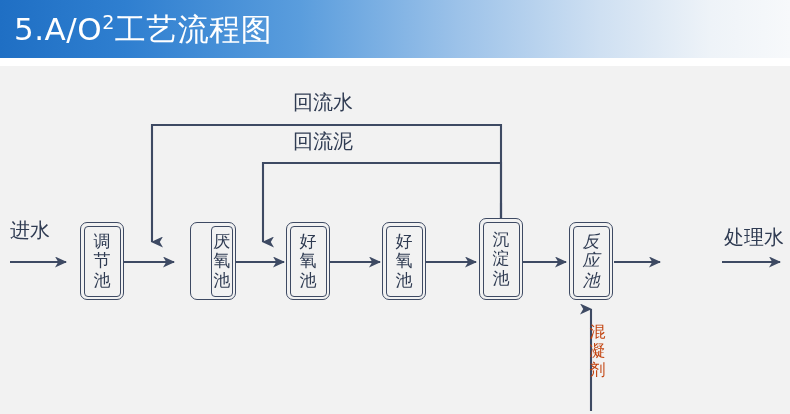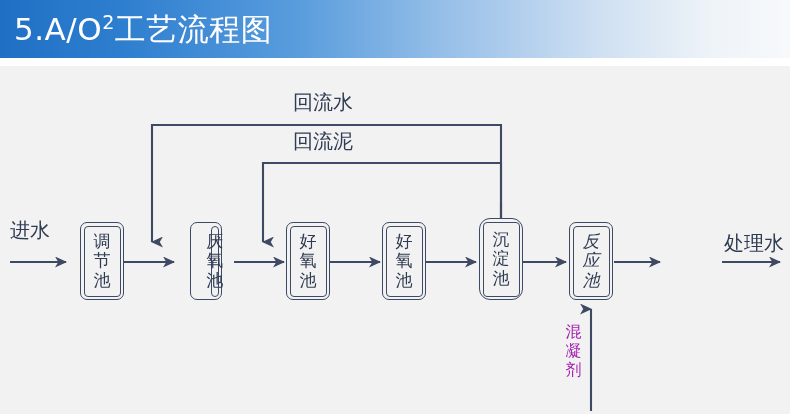--- a/index.html
+++ b/index.html
@@ -114,25 +114,26 @@
     font-size: 20px;
     line-height: 19px;
     color: #2f3b52;
     white-space: nowrap;
     font-family: "DejaVu Sans", "Liberation Sans", sans-serif;
   }
   .lbl-v {
     position: absolute;
     font-size: 16px;
     line-height: 19px;
-    color: #a21caf;
+    color: #c2410c;
     width: 17px;
     word-break: break-all;
     text-align: center;
     font-family: Liberation Serif, serif;
+    margin-left: 24px;
   }
 </style>
 </head>
 <body>
 
 <div id="root">
 
   <div class="banner">
     <div class="banner-title"><span>5.A/O</span><sup>2</sup><span>工艺流程图</span></div>
   </div>
@@ -180,54 +181,54 @@
         <line x1="591" y1="345" x2="591" y2="243" marker-end="url(#arrU)"></line>
       </g>
     </svg>
 
     <div class="box" style="left:80px;  top:156px; width:44px; height:78px;">
       <div class="box-inner">
         <span class="box-label">调节池</span>
       </div>
     </div>
 
-    <div class="box" style="left:190px; top:156px; width:32px; height:78px;padding-left:20px;">
+    <div class="box" style="left:190px; top:156px; width:46px; height:78px;padding-left:20px;">
       <div class="box-inner">
         <span class="box-label">厌氧池</span>
       </div>
     </div>
 
     <div class="box" style="left:286px; top:156px; width:44px; height:78px;">
       <div class="box-inner">
         <span class="box-label">好氧池</span>
       </div>
     </div>
 
     <div class="box" style="left:382px; top:156px; width:44px; height:78px;">
       <div class="box-inner">
         <span class="box-label">好氧池</span>
       </div>
     </div>
 
-    <div class="box" style="left:479px; top:152px; width:44px; height:82px;border-radius:11px;">
+    <div class="box" style="left:479px; top:152px; width:44px; height:82px;">
       <div class="box-inner">
         <span class="box-label">沉淀池</span>
       </div>
     </div>
 
     <div class="box" style="left:569px; top:156px; width:44px; height:78px;font-style:italic;">
       <div class="box-inner">
         <span class="box-label">反应池</span>
       </div>
     </div>
 
 
     <div class="lbl" style="left:10px; top:155px;">进水</div>
 
-    <div class="lbl" style="left:724px; top:168px;">处理水</div>
+    <div class="lbl" style="left:724px; top:162px;">处理水</div>
 
     <div class="lbl" style="left:293px; top:27px;">回流水</div>
 
     <div class="lbl" style="left:293px; top:66px;text-align:right;">回流泥</div>
 
     <div class="lbl-v" style="left:565px; top:256px;">混凝剂</div>
 
   </div>
 </div>
 

